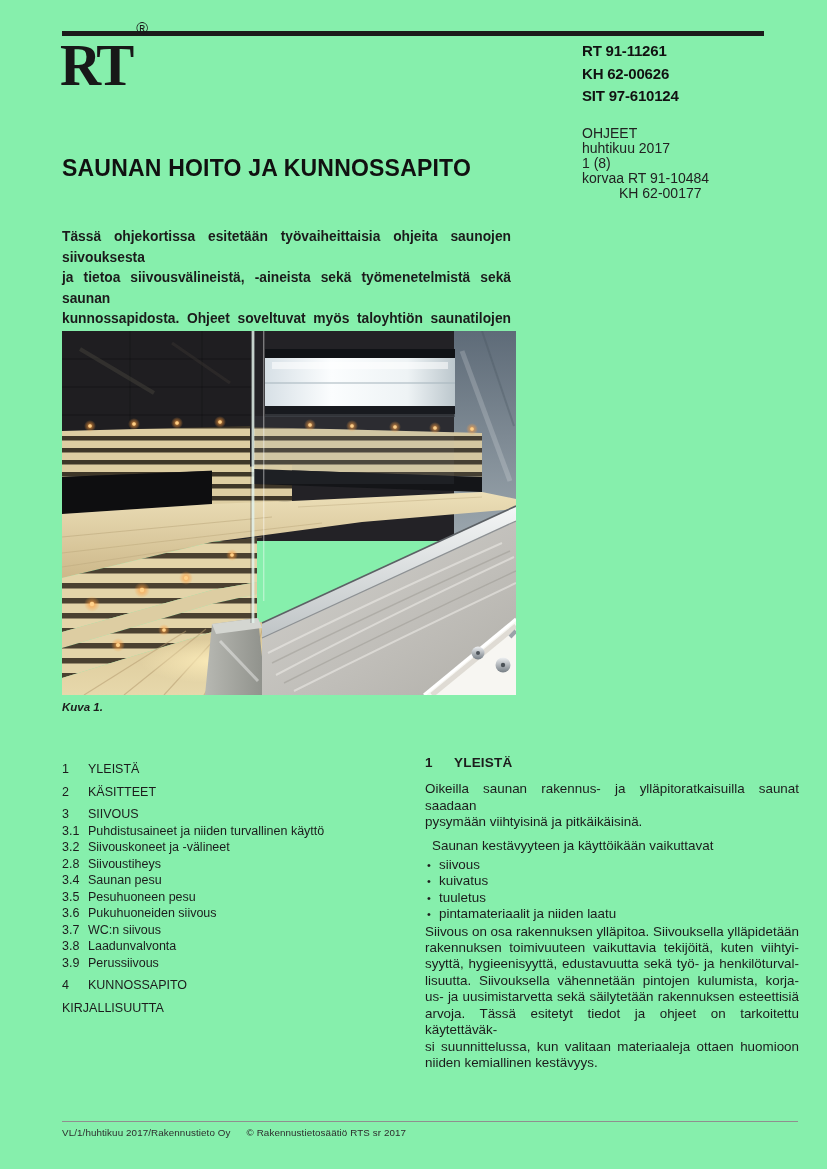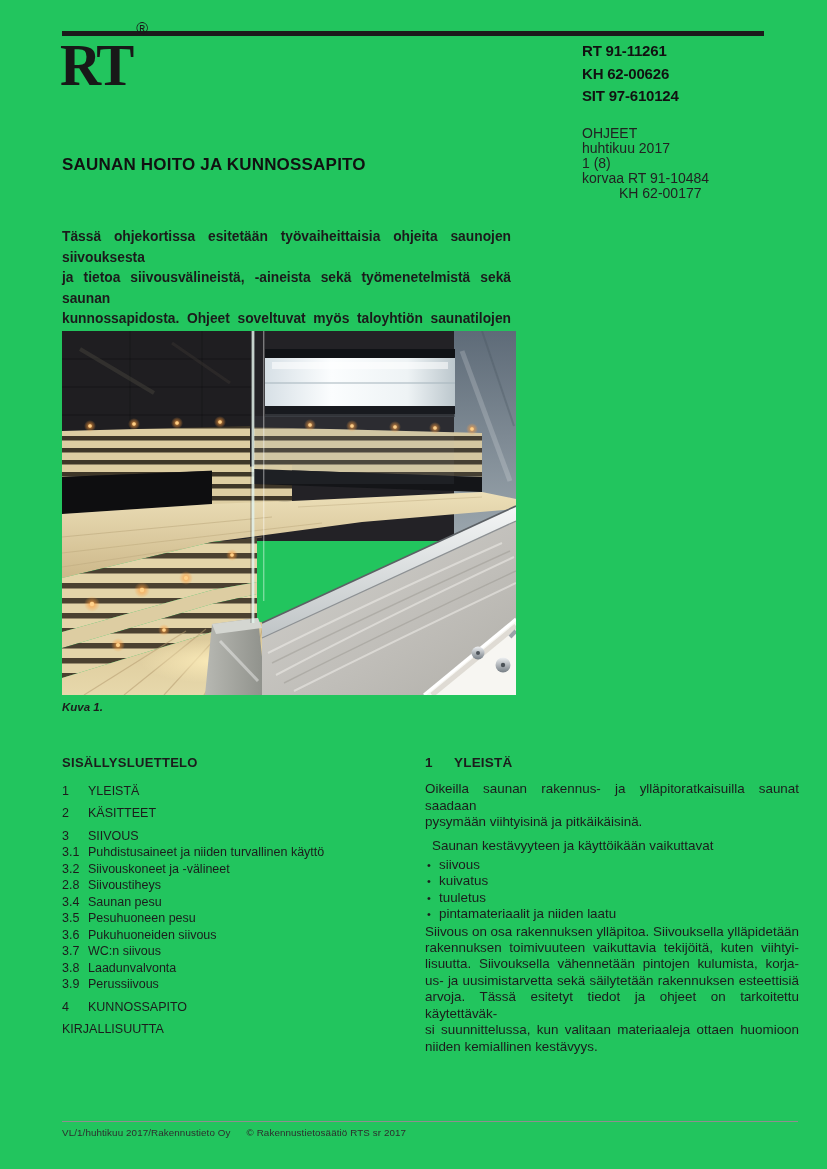--- a/index.html
+++ b/index.html
@@ -1,30 +1,30 @@
 <!DOCTYPE html>
 <html lang="fi"><head>
 <meta charset="utf-8">
 <style>
   html,body{margin:0;padding:0;background:#ffffff;}
   .page{
-    position:relative;width:827px;height:1169px;background:#22c55e;
+    position:relative;width:827px;height:1169px;background:#86efac;
     font-family:"Liberation Sans",sans-serif;color:#1c1c1c;overflow:hidden;
   }
   .topbar{position:absolute;left:62px;top:31px;width:702px;height:5px;background:#1b1b1b;}
   .logo{position:absolute;left:60px;top:36px;font-family:"Liberation Serif",serif;
         font-weight:700;font-size:57px;line-height:1;letter-spacing:-3px;color:#181818;
         transform:scaleY(1.03);transform-origin:top left;}
   .logo sup{font-size:16px;letter-spacing:0;position:relative;top:-30px;left:5px;font-weight:400;
             font-family:"Liberation Sans",sans-serif;}
   .codes{position:absolute;left:582px;top:40px;font-size:15px;font-weight:700;
          line-height:22.5px;letter-spacing:-0.2px;color:#111;}
   .meta{position:absolute;left:582px;top:126px;font-size:14px;line-height:15px;color:#222;}
   .meta .indent{padding-left:37px;}
-  .doc-title{position:absolute;left:62px;top:155px;font-size:17px;font-weight:700;
+  .doc-title{position:absolute;left:62px;top:155px;font-size:23px;font-weight:700;
              letter-spacing:0.2px;color:#111;}
   .intro{position:absolute;left:62px;top:227px;width:449px;font-size:13.8px;font-weight:700;
          line-height:20.5px;color:#1b1b1b;}
   .jline{text-align:justify;text-align-last:justify;}
   .photo{position:absolute;left:62px;top:331px;width:454px;height:364px;}
   .caption{position:absolute;left:62px;top:701px;font-size:11.5px;font-weight:700;font-style:italic;}
   .toc{position:absolute;left:62px;top:755px;width:340px;font-size:12.5px;line-height:16.5px;}
   .toc-heading{font-size:13px;font-weight:700;letter-spacing:0.3px;margin-bottom:11px;}
   .toc-row{display:flex;}
   .toc-row.cr{margin-top:6px;}
@@ -273,21 +273,20 @@
         <rect x="189.6" y="0" width="2.8" height="292" fill="#e2f1ea" opacity="0.85"></rect>
         <rect x="201" y="0" width="1.4" height="270" fill="#ffffff" opacity="0.4"></rect>
         <rect x="193" y="85" width="199" height="68" fill="#aeb9c2" opacity="0.07"></rect>
       </g>
     </svg>
   </div>
 
   <div class="caption">Kuva 1.</div>
 
   <div class="toc">
-    <div class="toc-heading">SISÄLLYSLUETTELO</div>
     <div class="toc-row cr">
         <span class="toc-num">1</span>
         <span>YLEISTÄ</span>
       </div>
     <div class="toc-row cr">
         <span class="toc-num">2</span>
         <span>KÄSITTEET</span>
       </div>
     <div class="toc-row cr">
         <span class="toc-num">3</span>
@@ -360,20 +359,21 @@
         <span class="b-dot"></span>
         <span>tuuletus</span>
       </div>
     <div class="b-row">
         <span class="b-dot"></span>
         <span>pintamateriaalit ja niiden laatu</span>
       </div>
     <div class="para2">
       <div class="jline">Siivous on osa rakennuksen ylläpitoa. Siivouksella ylläpidetään</div>
       <div class="jline">rakennuksen toimivuuteen vaikuttavia tekijöitä, kuten viihtyi-</div>
+      <div class="jline">syyttä, hygieenisyyttä, edustavuutta sekä työ- ja henkilöturval-</div>
       <div class="jline">lisuutta. Siivouksella vähennetään pintojen kulumista, korja-</div>
       <div class="jline">us- ja uusimistarvetta sekä säilytetään rakennuksen esteettisiä</div>
       <div class="jline">arvoja. Tässä esitetyt tiedot ja ohjeet on tarkoitettu käytettäväk-</div>
       <div class="jline">si suunnittelussa, kun valitaan materiaaleja ottaen huomioon</div>
       <div>niiden kemiallinen kestävyys.</div>
     </div>
   </div>
 
   <div class="footer-rule"></div>
   <div class="footer">

